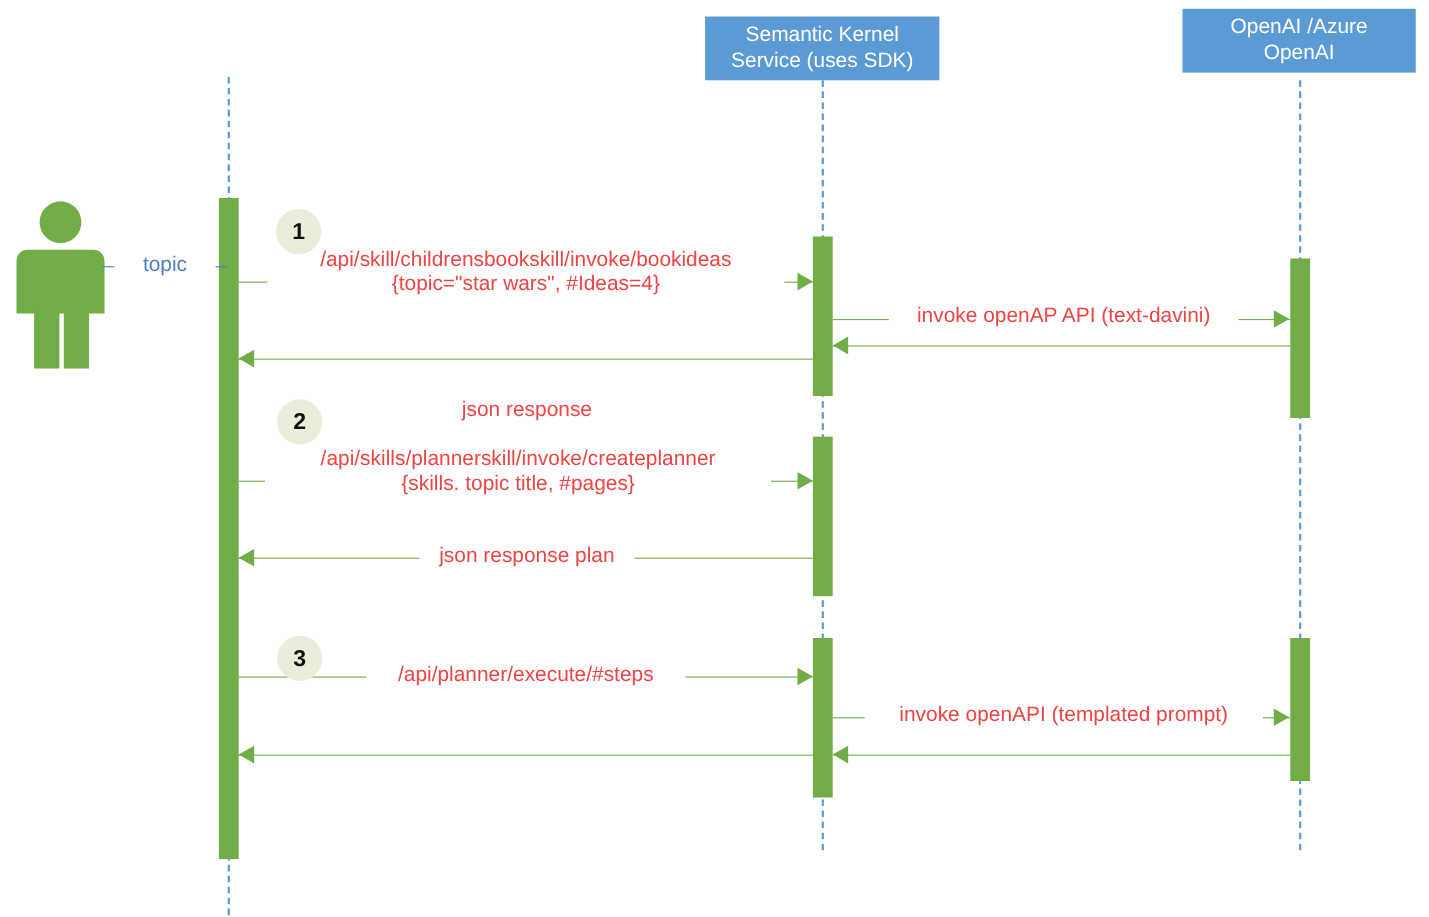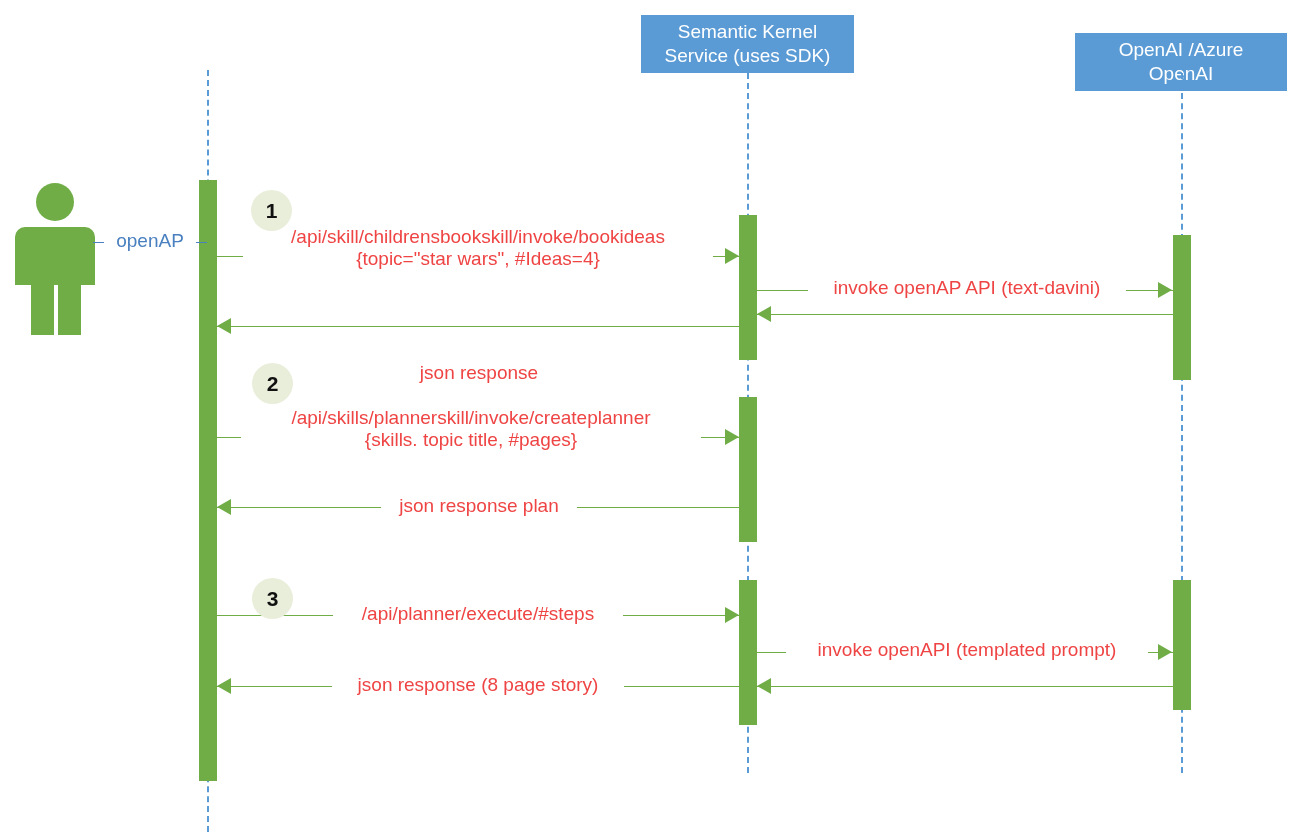--- a/index.html
+++ b/index.html
@@ -136,21 +136,21 @@
 <body>
 
 <div id="canvas">
 
 
   <div class="participant" style="left:641px; top:15px; width:213px; height:58px;">
     <span>Semantic Kernel
 Service (uses SDK)</span>
   </div>
 
-  <div class="participant" style="left:1075px; top:33px; width:212px; height:58px;">
+  <div class="participant" style="left:1075px; top:8px; width:212px; height:58px;">
     <span>OpenAI /Azure
 OpenAI</span>
   </div>
 
   <div class="lifeline" style="left:207px; top:70px; height:762px;"></div>
   <div class="lifeline" style="left:747px; top:73px; height:700px;"></div>
   <div class="lifeline" style="left:1181px; top:73px; height:700px;"></div>
 
   <div class="activation" style="left:199px; top:180px; height:601px;"></div>
 
@@ -164,21 +164,21 @@
   <div class="actor" style="left:15px; top:183px; width:80px; height:155px;">
     <div class="actor-head"></div>
     <div class="actor-body"></div>
     <div class="actor-legs">
       <div class="actor-leg left"></div>
       <div class="actor-leg right"></div>
     </div>
   </div>
 
   <div class="msg-line blue" style="left:93px; top:242px; width:114px;"></div>
-  <div class="msg-label blue" style="left:104px; top:230px; width:92px;">openAP</div>
+  <div class="msg-label blue" style="left:104px; top:230px; width:92px;">topic</div>
 
   <div class="stub" style="left:217px; top:256px; width:46px;"></div>
   <div class="msg-line" style="left:700px; top:256px; width:39px;"></div>
   <div class="arrow-head right" style="left:725px; top:248px;"></div>
   <div class="msg-label" style="left:243px; top:226px; width:470px;">/api/skill/childrensbookskill/invoke/bookideas
 {topic="star wars", #Ideas=4}</div>
   <div class="step-badge" style="left:251px; top:190px;">1</div>
 
   <div class="msg-line" style="left:757px; top:290px; width:416px;"></div>
   <div class="arrow-head right" style="left:1158px; top:282px;"></div>
@@ -209,15 +209,14 @@
 
   <div class="msg-line" style="left:757px; top:652px; width:416px;"></div>
   <div class="arrow-head right" style="left:1158px; top:644px;"></div>
   <div class="msg-label" style="left:786px; top:639px; width:362px;">invoke openAPI (templated prompt)</div>
 
   <div class="msg-line" style="left:757px; top:686px; width:416px;"></div>
   <div class="arrow-head left" style="left:757px; top:678px;"></div>
 
   <div class="msg-line" style="left:217px; top:686px; width:522px;"></div>
   <div class="arrow-head left" style="left:217px; top:678px;"></div>
-  <div class="msg-label" style="left:332px; top:674px; width:292px;">json response (8 page story)</div>
 
 </div>
 
 </body></html>

